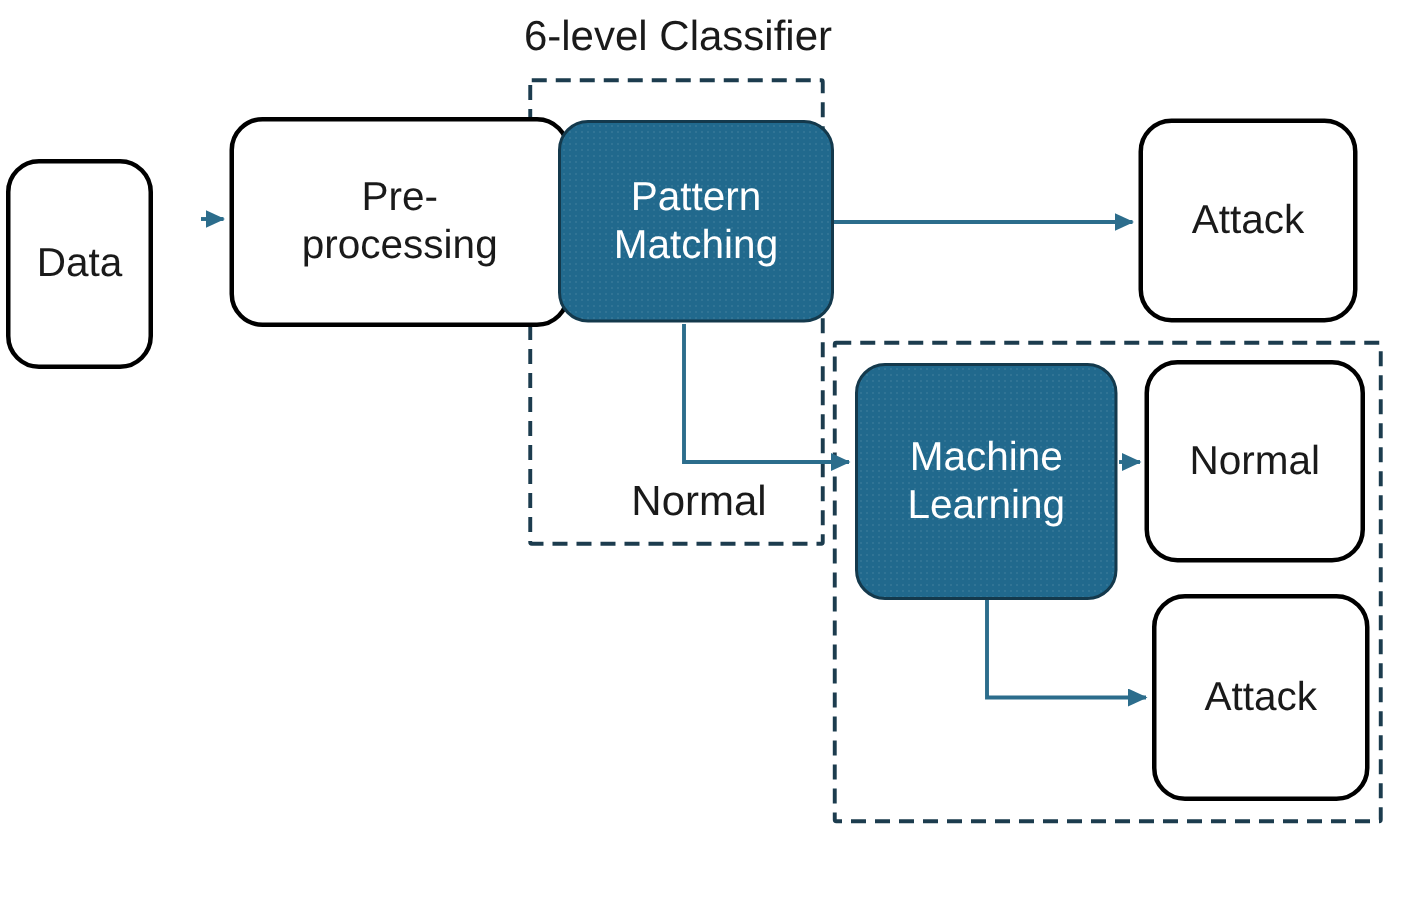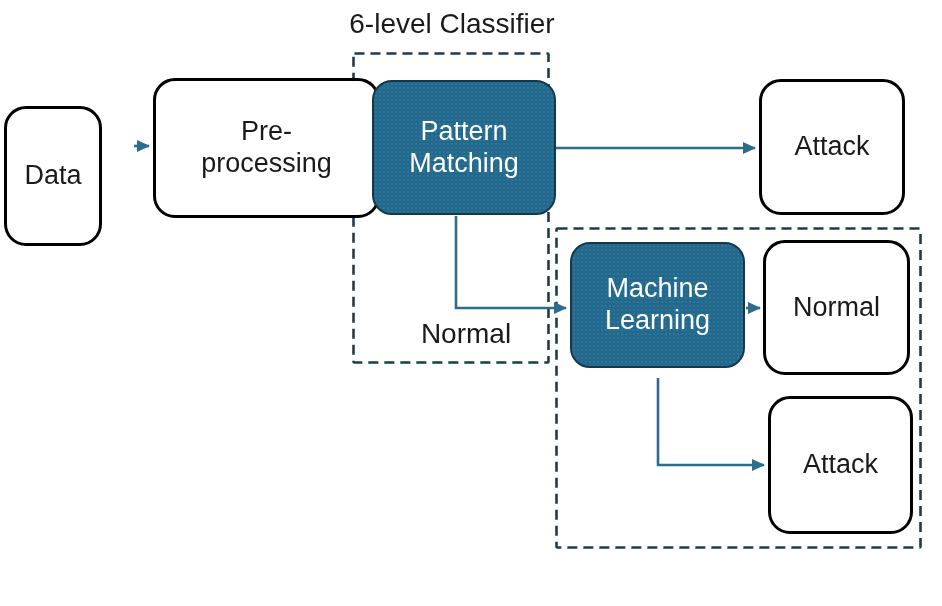--- a/index.html
+++ b/index.html
@@ -85,20 +85,20 @@
   <div class="node plain" style="left:4px;top:78px;width:98px;height:140px;margin-top:28px;">Data</div>
 
   <div class="node plain" style="left:153px;top:78px;width:227px;height:140px;">Pre-
 processing</div>
 
   <div class="node filled" style="left:372px;top:80px;width:184px;height:135px;">Pattern
 Matching</div>
 
   <div class="node plain" style="left:759px;top:79px;width:146px;height:136px;">Attack</div>
 
-  <div class="node filled" style="left:570px;top:242px;width:175px;height:126px;">Machine
+  <div class="node filled" style="left:570px;top:242px;width:175px;height:158px;">Machine
 Learning</div>
 
   <div class="node plain" style="left:763px;top:240px;width:147px;height:135px;">Normal</div>
 
   <div class="node plain" style="left:768px;top:396px;width:145px;height:138px;">Attack</div>
 
 </div>
 
 </body></html>

